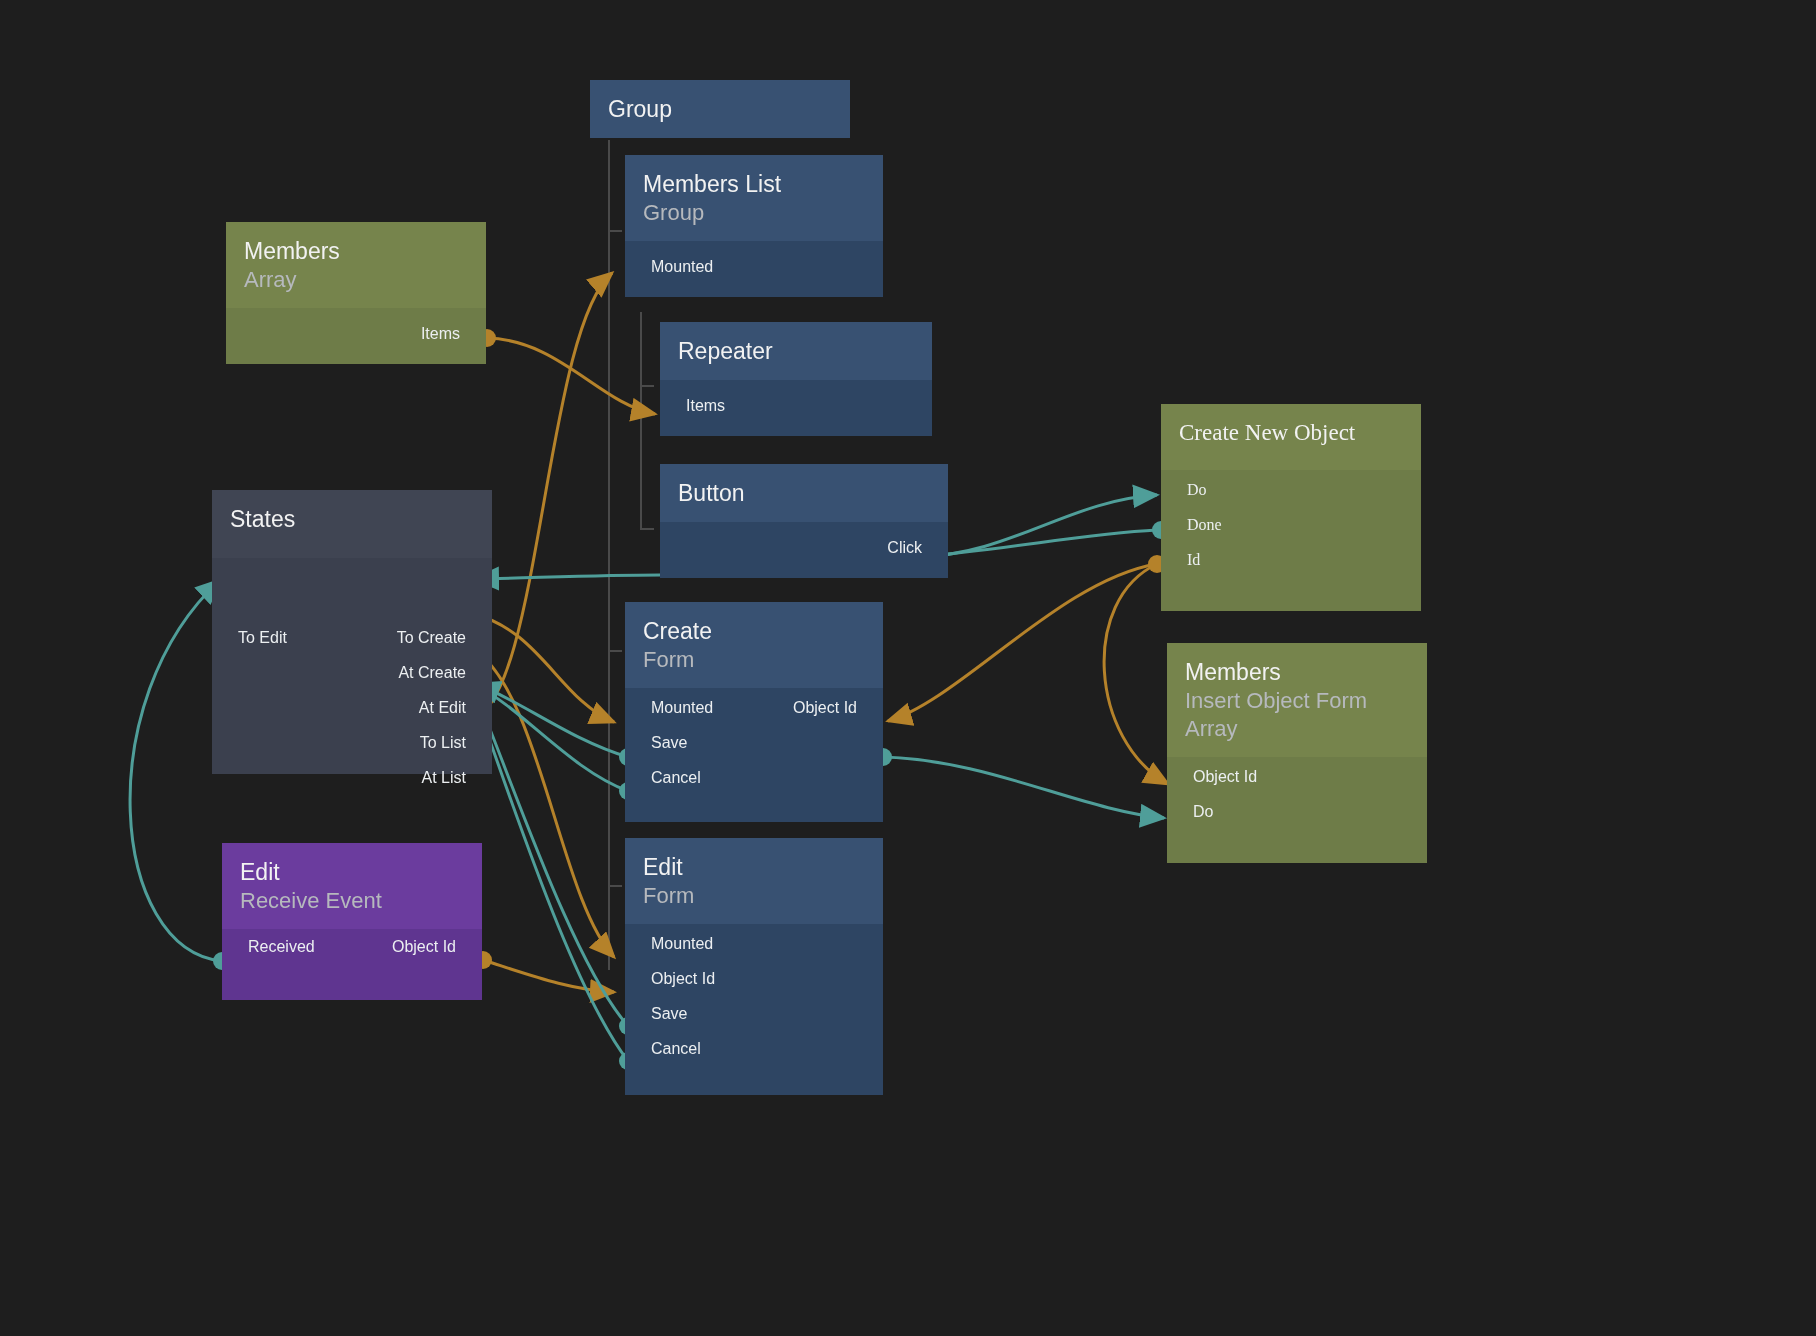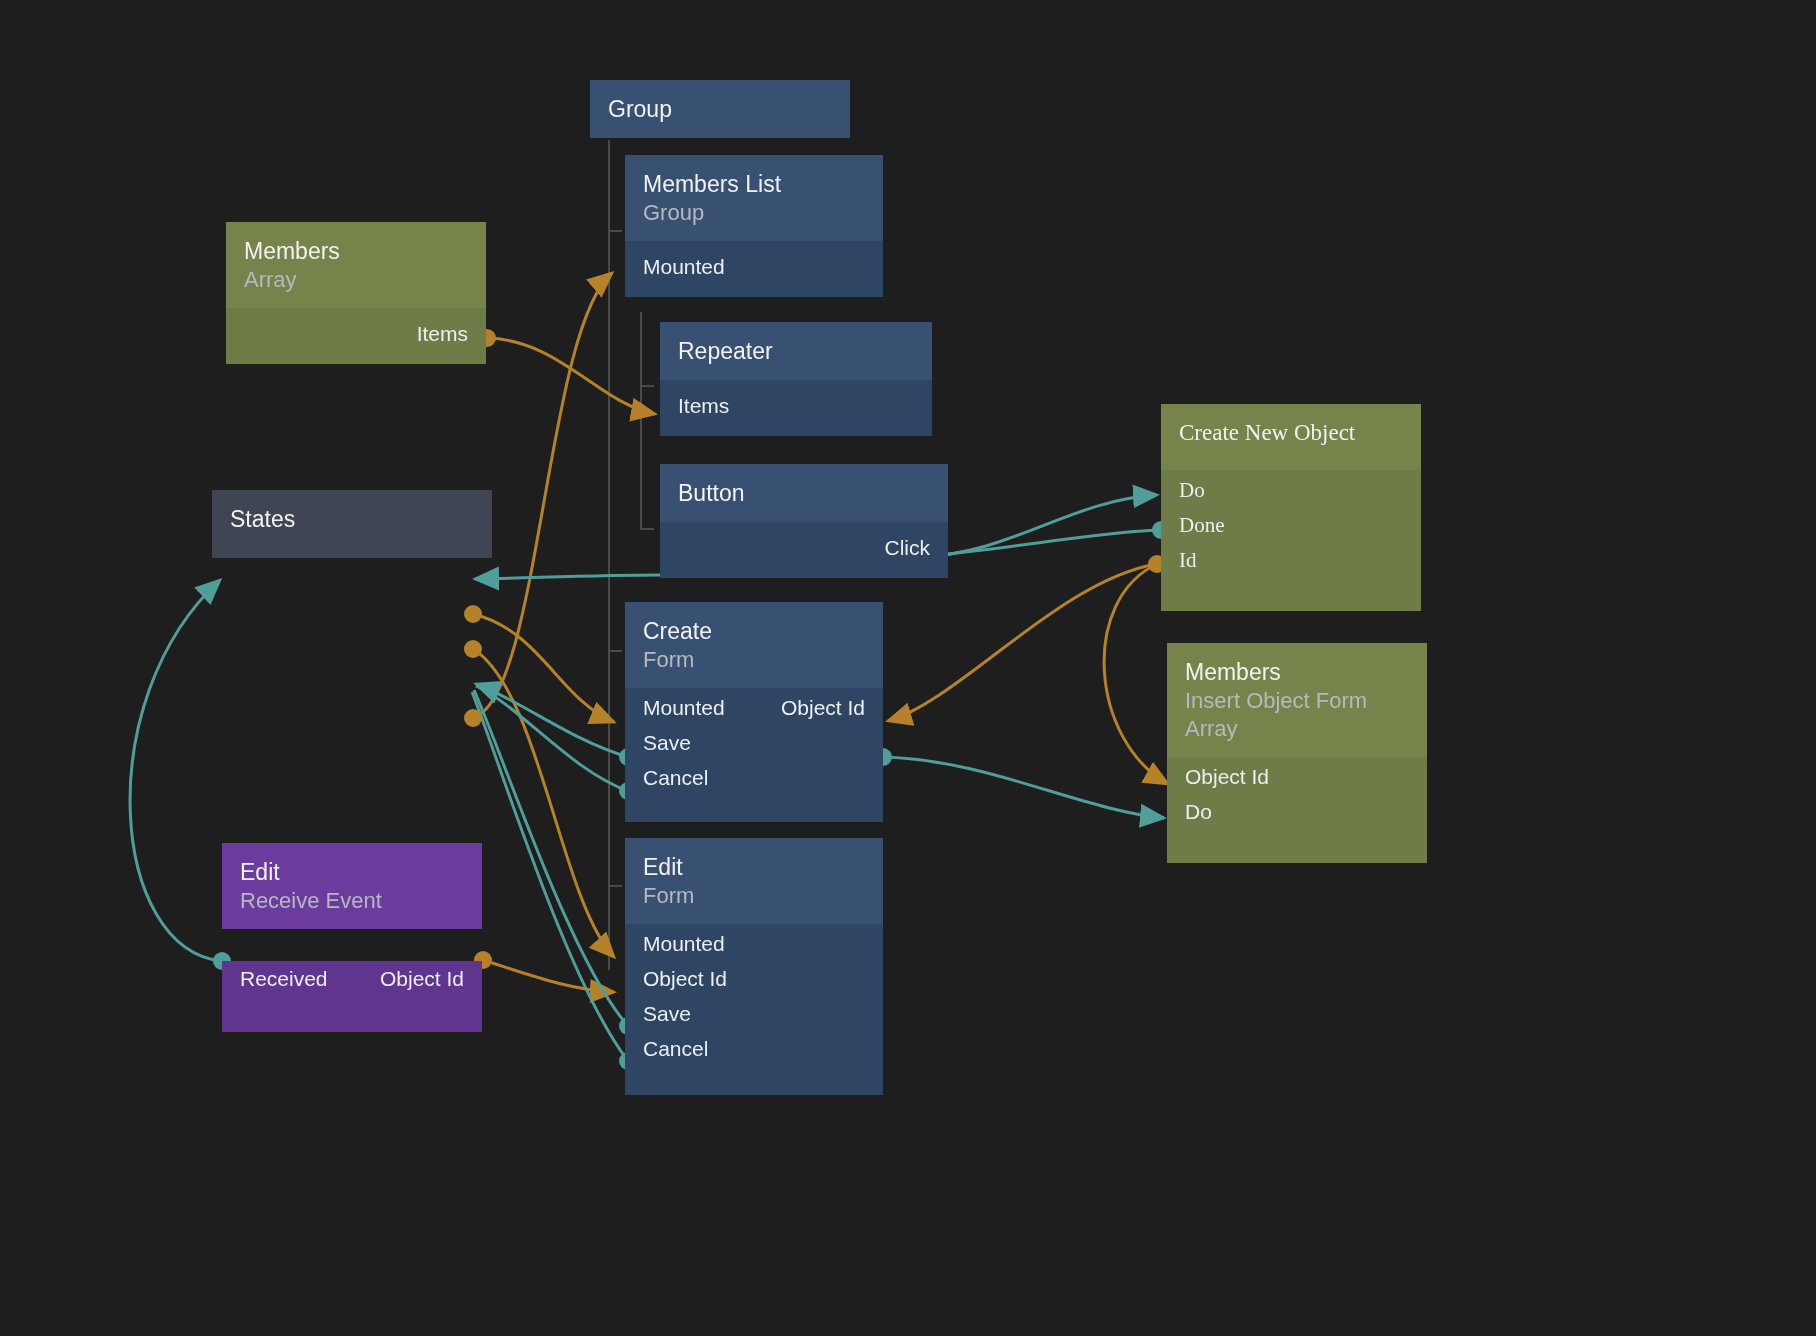--- a/index.html
+++ b/index.html
@@ -9,22 +9,22 @@
     background:#1e1e1e;color:#e8e8e8;
   }
   #canvas{position:absolute;inset:0;}
   svg.wires{position:absolute;left:0;top:0;width:1816px;height:1336px;pointer-events:none;}
 
   .node{position:absolute;box-sizing:border-box;}
   .node .hdr{padding:14px 18px 14px 18px;}
   .node .title{font-size:23px;line-height:30px;color:#f2f2f2;}
   .node .subtitle{font-size:22px;line-height:28px;color:#b6b9bd;}
   .node .body{padding:6px 0 10px 0;}
-  .port{position:relative;height:40px;line-height:40px;font-size:21px;color:#eceff1;
-        padding:0 18px;white-space:nowrap;}
+  .port{position:relative;height:40px;line-height:40px;font-size:16px;color:#eceff1;
+        padding:0 26px;white-space:nowrap;}
   .port.out{text-align:right;}
   .port.in{text-align:left;}
 
   
   .n-blue .hdr{background:#385172;}
   .n-blue .body{background:#2e4563;}
   
   .n-olive .hdr{background:#76844c;}
   .n-olive .body{background:#6e7c48;}
   
@@ -150,28 +150,36 @@
     </div>
     <div class="body">
       <div class="port out">Items</div>
     </div>
   </div>
 
   <div class="node n-slate" style="left:212px;top:490px;width:280px;">
     <div class="hdr" style="padding-bottom:24px;">
       <div class="title">States</div>
     </div>
+    <div class="body" style="position:relative;height:200px;">
+      <div class="port in" style="position:absolute;left:0;top:70px;height:20px;line-height:20px;">To Edit</div>
+      <div class="port out" style="position:absolute;right:0;top:70px;height:20px;line-height:20px;">To Create</div>
+      <div class="port out" style="position:absolute;right:0;top:105px;height:20px;line-height:20px;">At Create</div>
+      <div class="port out" style="position:absolute;right:0;top:140px;height:20px;line-height:20px;">At Edit</div>
+      <div class="port out" style="position:absolute;right:0;top:175px;height:20px;line-height:20px;">To List</div>
+      <div class="port out" style="position:absolute;right:0;top:210px;height:20px;line-height:20px;">At List</div>
+    </div>
   </div>
 
   <div class="node n-purple" style="left:222px;top:843px;width:260px;">
     <div class="hdr">
       <div class="title">Edit</div>
       <div class="subtitle">Receive Event</div>
     </div>
-    <div class="body" style="position:relative;height:55px;margin-top:32px;">
+    <div class="body" style="position:relative;height:55px;">
       <div class="port in" style="position:absolute;left:0;top:8px;height:20px;line-height:20px;">Received</div>
       <div class="port out" style="position:absolute;right:0;top:8px;height:20px;line-height:20px;">Object Id</div>
     </div>
   </div>
 
   <div class="node n-blue" style="left:625px;top:602px;width:258px;">
     <div class="hdr">
       <div class="title">Create</div>
       <div class="subtitle">Form</div>
     </div>

